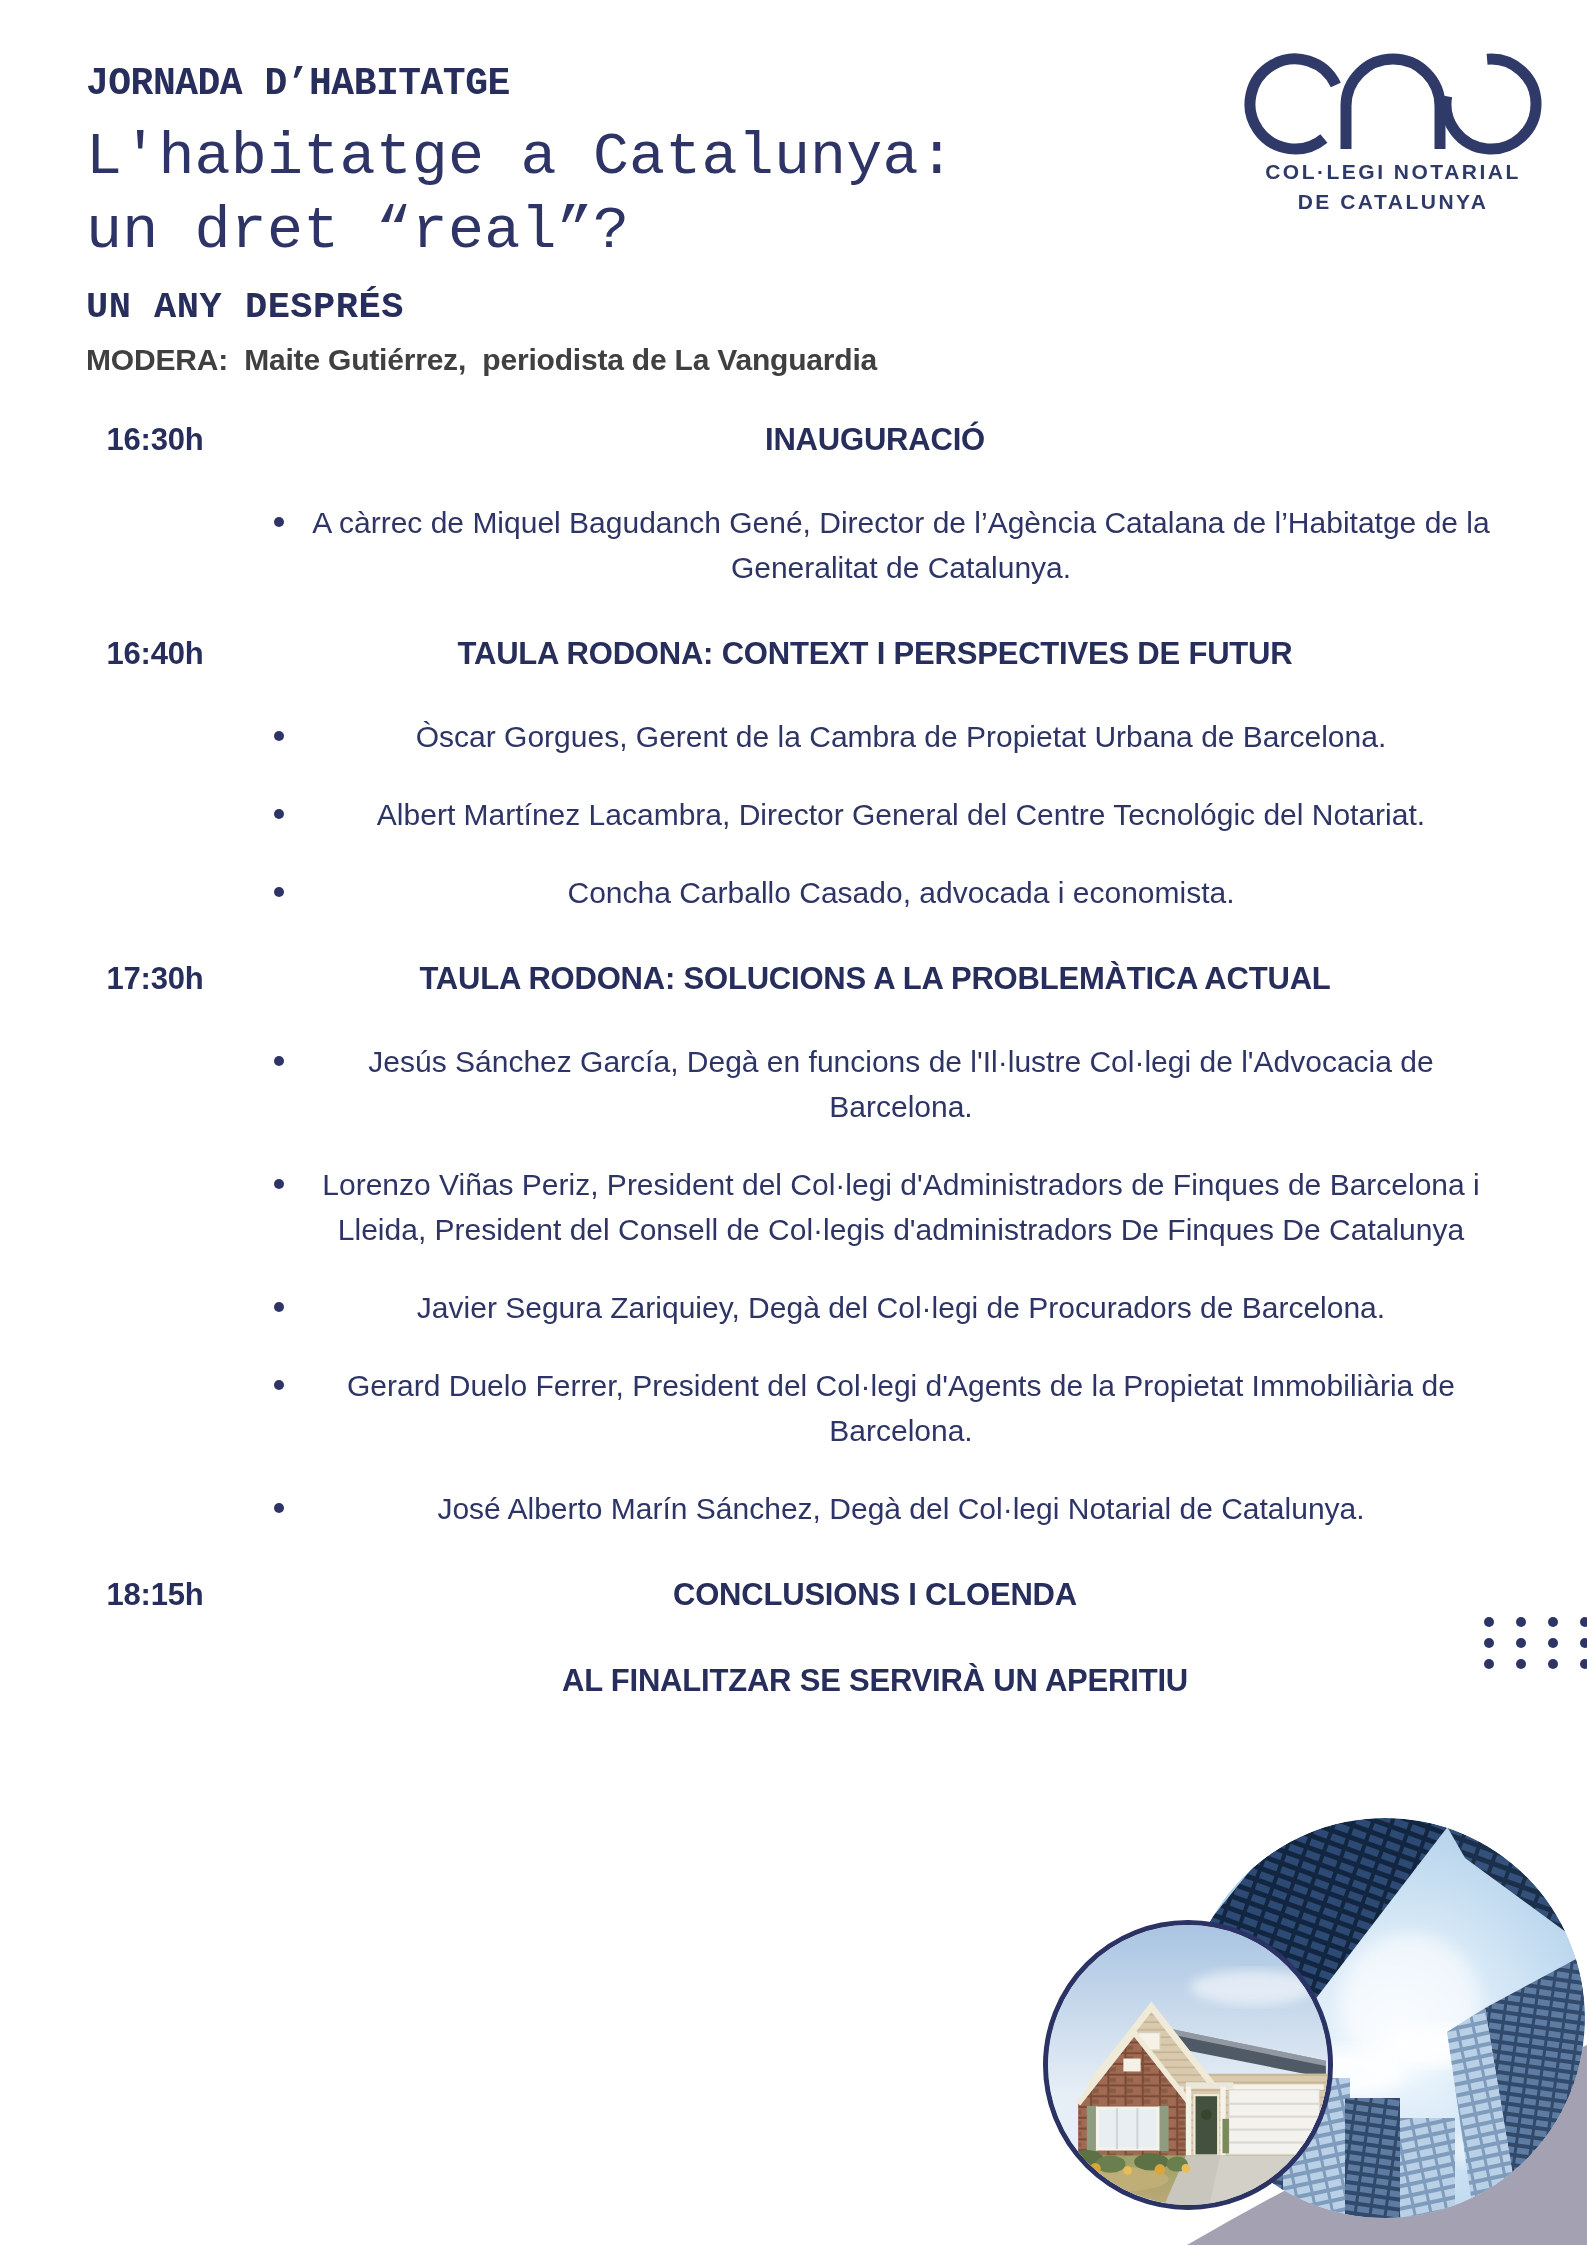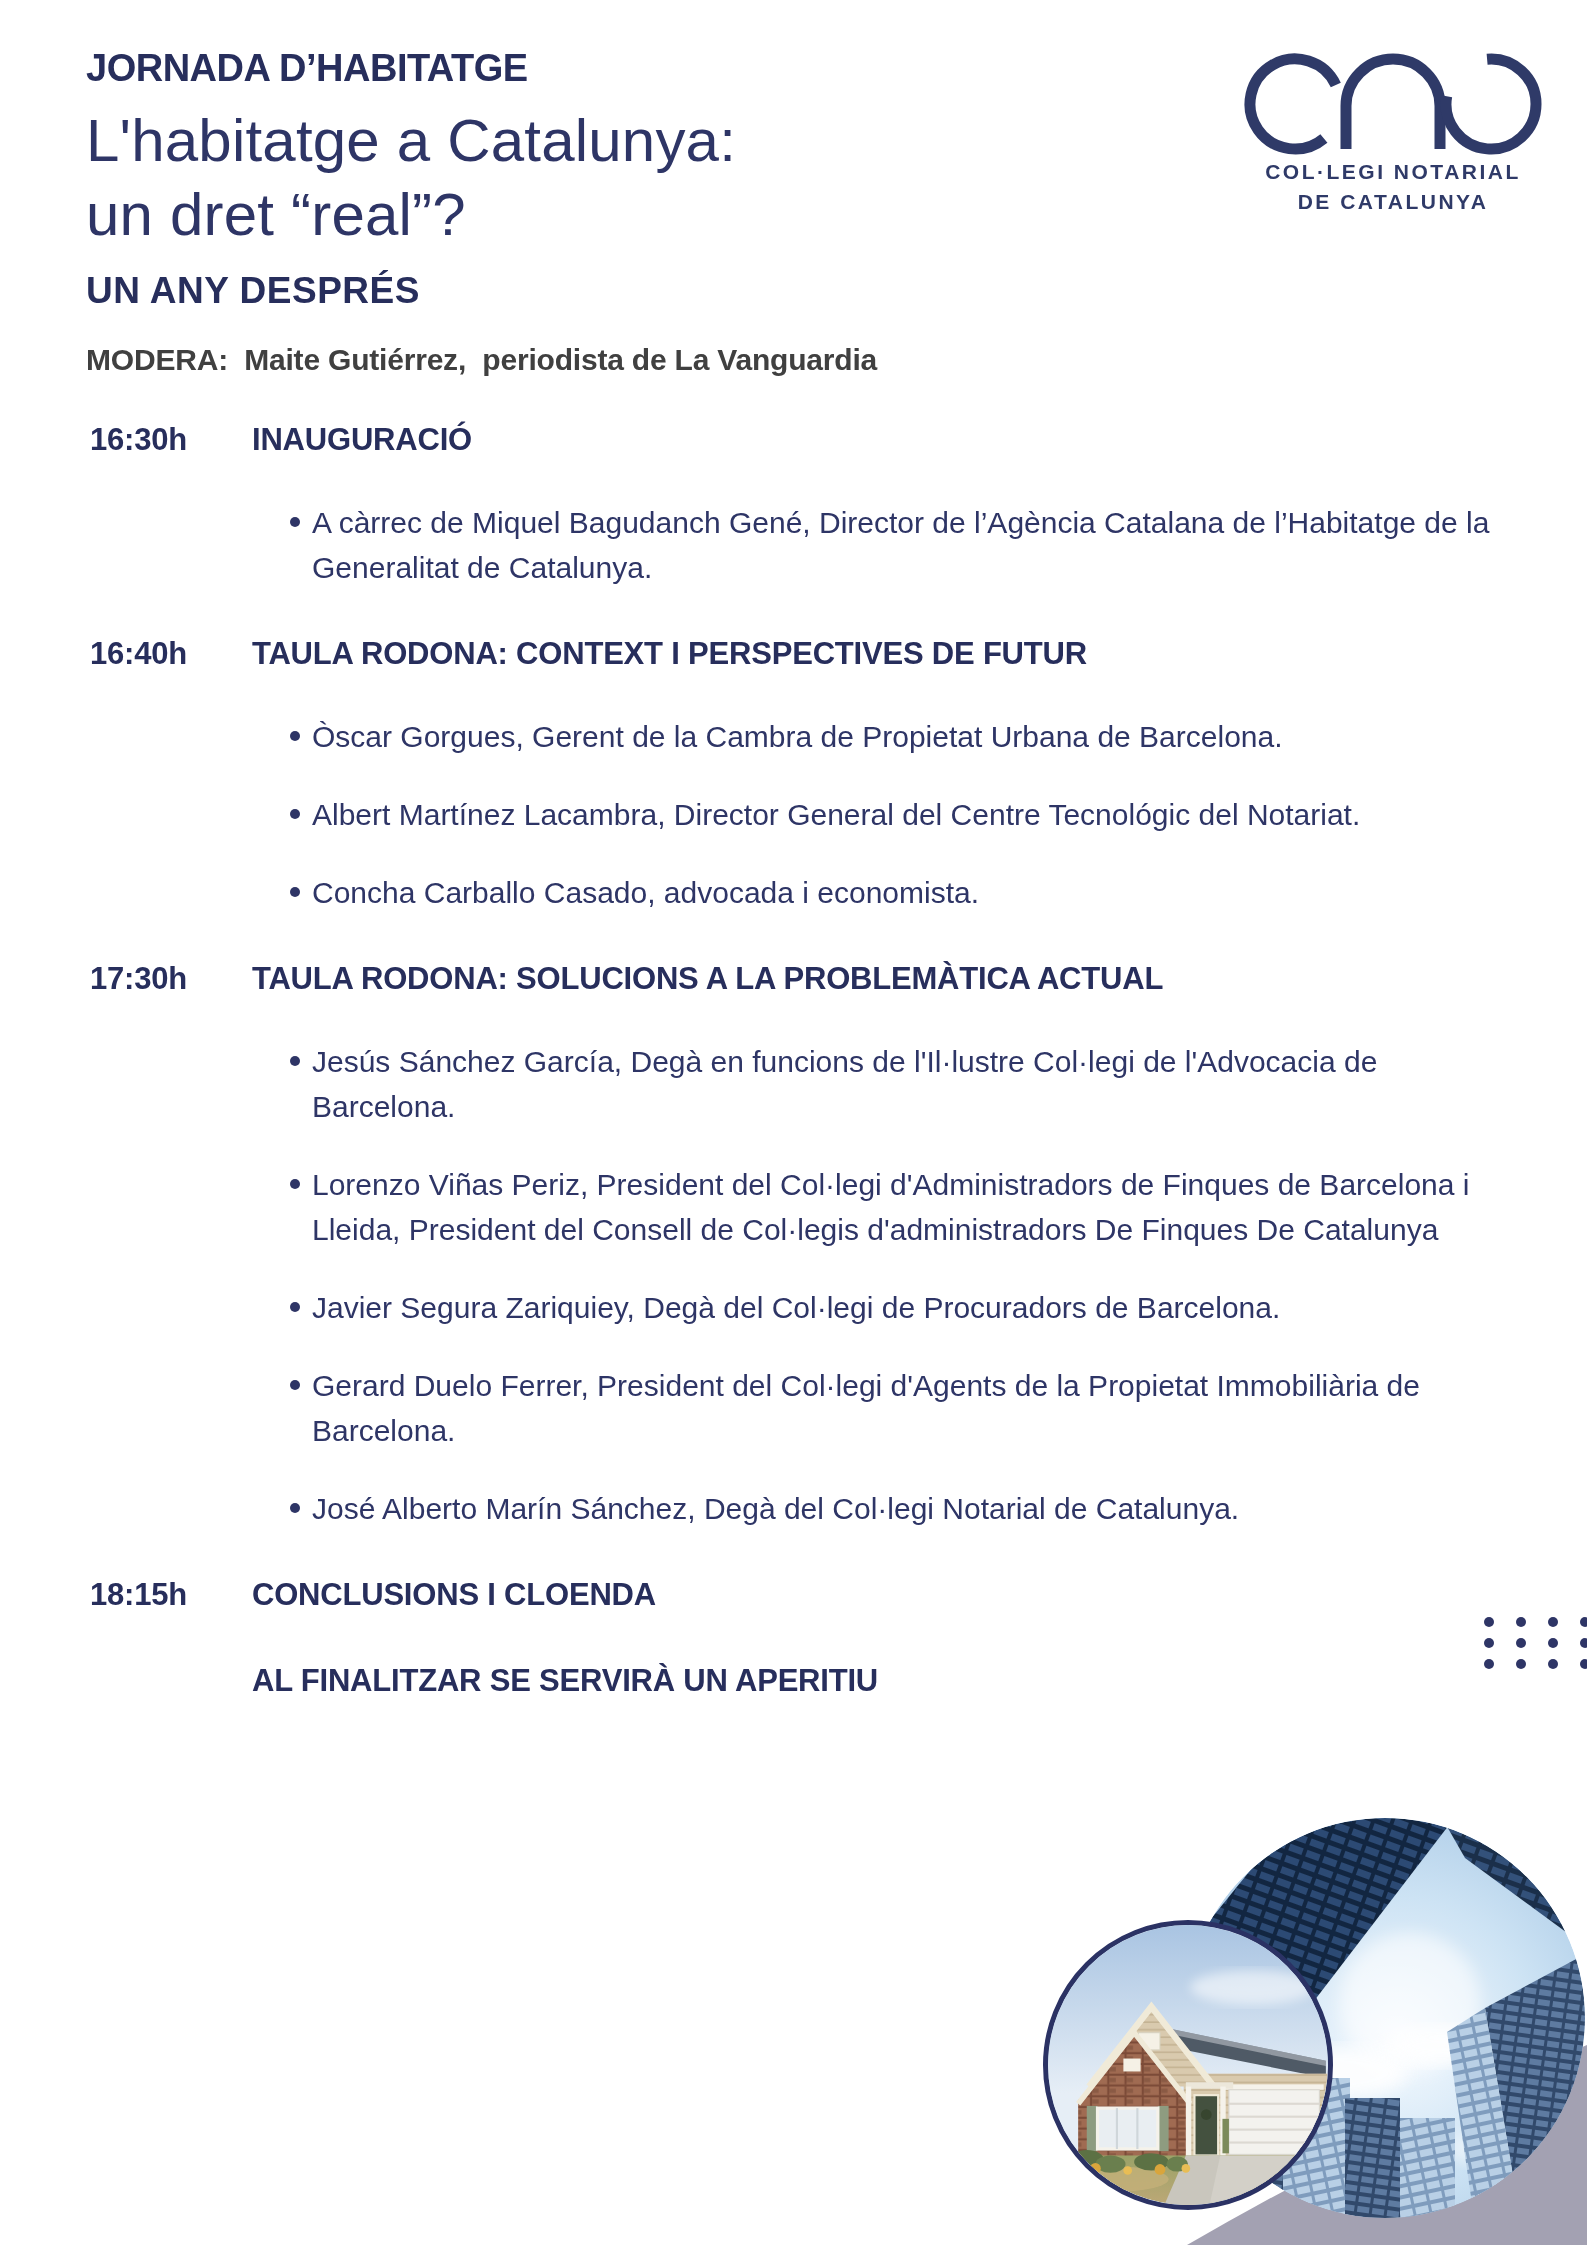--- a/index.html
+++ b/index.html
@@ -1,33 +1,33 @@
 <!DOCTYPE html>
 <html><head>
 <meta charset="utf-8">
 <style>
   html,body{margin:0;padding:0;background:#fff;}
   .page{
     position:relative; width:1587px; height:2245px; overflow:hidden; background:#ffffff;
     font-family:"Liberation Sans", sans-serif; color:#2e3566;
   }
   
-  .header{position:absolute; left:86px; top:48px;}
+  .header{position:absolute; left:86px; top:64px;font-family:Liberation Mono, monospace;}
   .kicker{font-size:38px; line-height:40px; font-weight:bold; letter-spacing:-0.5px; color:#272e5c;}
   .main-title{font-size:60px; line-height:74px; font-weight:400; letter-spacing:0.2px; color:#2e3566; margin-top:16px;}
   .subtitle{font-size:37px; line-height:44px; font-weight:bold; letter-spacing:0.5px; color:#272e5c; margin-top:17px;}
   
   .logo{position:absolute; left:1243px; top:42px; width:300px; text-align:center; color:#2f3a68;}
   .logo svg{display:block; margin:0 auto;}
   .logo-line{font-size:21px; line-height:30px; letter-spacing:2.5px; font-weight:700; white-space:nowrap;}
   
   .moderator{position:absolute; left:86px; top:340px; font-size:30px; line-height:40px;
     font-weight:bold; letter-spacing:-0.2px; color:#404040; white-space:pre-wrap;}
   
-  .schedule{position:absolute; left:90px; top:420px; width:1440px;}
+  .schedule{position:absolute; left:74px; top:420px; width:1440px;text-align:center;}
   .section{margin:0 0 44px 0;}
   .sec-head{display:grid; grid-template-columns:162px 1fr; align-items:baseline;}
   .time,.sec-title{font-size:31px; line-height:40px; font-weight:bold; letter-spacing:-0.2px; color:#272e5c;}
   ul.bullets{list-style:none; margin:40px 0 0 0; padding:0 0 0 222px; width:1210px; box-sizing:content-box;}
   ul.bullets li{position:relative; font-size:30px; line-height:45px; margin:0 0 33px 0; color:#2e3566;}
   ul.bullets li:last-child{margin-bottom:0;}
   ul.bullets li::before{content:""; position:absolute; left:-22px; top:17px; width:10px; height:10px;
     border-radius:50%; background:#2e3566;}
   .footer-note{margin:46px 0 0 162px; font-size:31px; line-height:40px; font-weight:bold;
     letter-spacing:-0.2px; color:#272e5c;}

